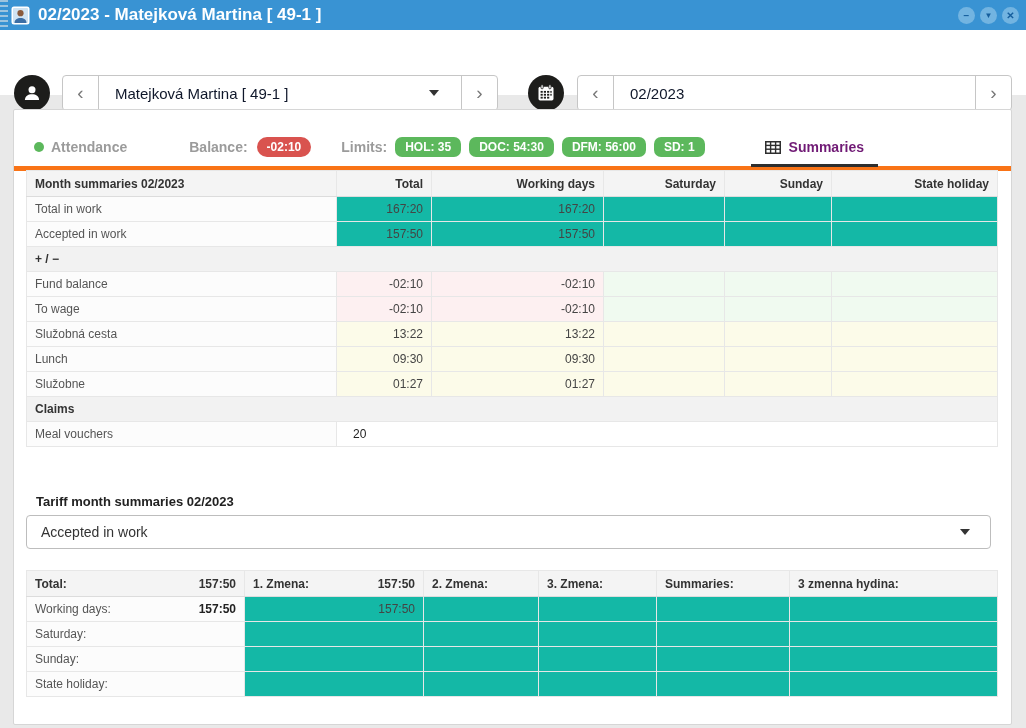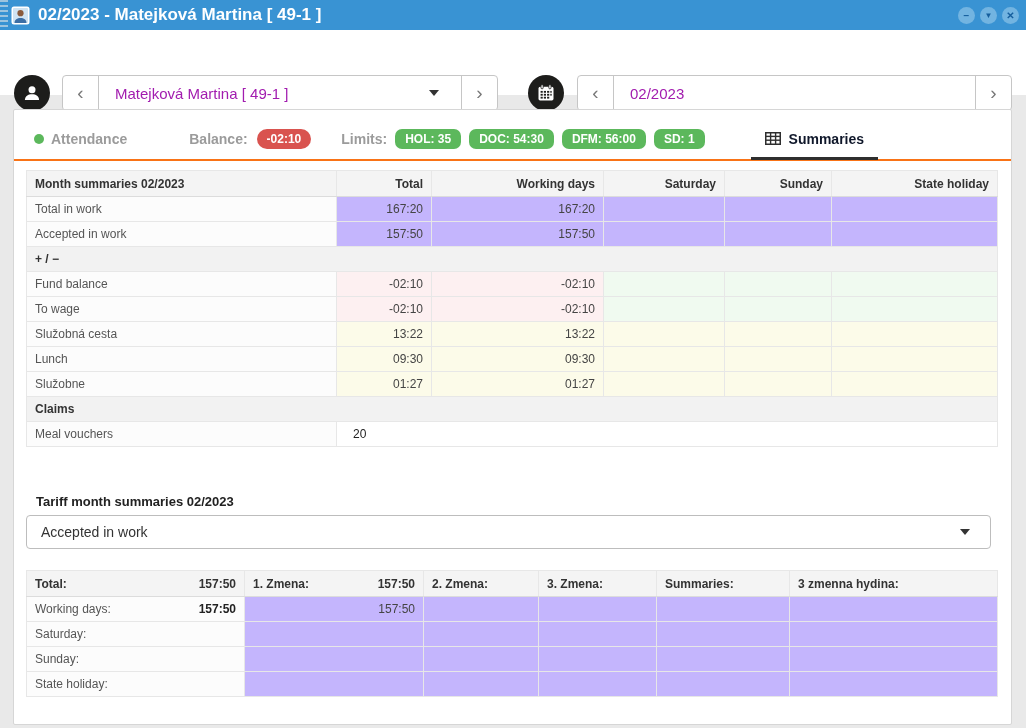--- a/index.html
+++ b/index.html
@@ -43,53 +43,53 @@
     position:absolute;top:45px;height:36px;box-sizing:border-box;
     display:flex;background:#fff;border:1px solid #c6c6c6;border-radius:4px;
   }
   .navbtn{
     width:35px;flex:0 0 35px;display:flex;align-items:center;justify-content:center;
     color:#777;font-size:19px;cursor:pointer;user-select:none;
   }
   .navmain{
     flex:1;display:flex;align-items:center;padding:0 16px;
     border-left:1px solid #c6c6c6;border-right:1px solid #c6c6c6;
-    font-size:15px;color:#a21caf;cursor:pointer;white-space:nowrap;
+    font-size:15px;color:#0f172a;cursor:pointer;white-space:nowrap;
   }
   .caret{
     width:0;height:0;border-left:5px solid transparent;border-right:5px solid transparent;
     border-top:6px solid #333;margin-left:auto;margin-right:6px;
   }
   
   .panel{
     position:absolute;left:13px;top:109px;width:999px;height:616px;
     box-sizing:border-box;background:#fff;border:1px solid #d6d6d6;border-radius:2px;
   }
   
   .statusbar{
-    position:absolute;left:0;top:8px;width:100%;height:43px;box-sizing:border-box;
-    display:flex;align-items:center;border-bottom:2px solid #f97316;
+    position:absolute;left:0;top:18px;width:100%;height:43px;box-sizing:border-box;
+    display:flex;align-items:center;border-bottom:5px solid #f97316;
     font-size:14px;font-weight:bold;color:#9b9b9b;white-space:nowrap;
   }
   .att{display:flex;align-items:center;margin-left:20px;cursor:pointer;}
   .dot{width:10px;height:10px;border-radius:50%;background:#5cb85c;margin-right:7px;}
   .lbl-muted{color:#9b9b9b;}
   .badge{
     display:inline-block;color:#fff;font-size:12px;font-weight:bold;
     padding:3px 10px;border-radius:10px;line-height:14px;
   }
   .badge.red{background:#d9534f;}
   .badge.green{background:#5cb85c;border-radius:7px;}
   .bal-lbl{margin-left:62px;}
   .bal-badge{margin-left:9px;}
   .lim-lbl{margin-left:30px;text-align:center;}
   .lim-badge{margin-left:8px;}
   .tab-summaries{
     align-self:stretch;display:flex;align-items:center;gap:8px;
-    margin-left:46px;padding:0 14px;color:#0f172a;position:relative;cursor:pointer;
+    margin-left:46px;padding:0 14px;color:#701a75;position:relative;cursor:pointer;
   }
   .tab-summaries::after{
     content:"";position:absolute;left:0;right:0;bottom:-1px;height:3px;background:#2e2e2e;
   }
   
   table.tbl{
     border-collapse:collapse;table-layout:fixed;width:971px;
     font-size:12px;color:#444;background:#fff;
   }
   .tbl td,.tbl th{
@@ -97,21 +97,21 @@
     padding:0 8px;overflow:hidden;white-space:nowrap;font-weight:normal;
   }
   .tbl thead th{
     background:#f4f4f4;font-weight:bold;color:#333;text-align:right;height:26px;
     border-bottom:1px solid #dcdcdc;
   }
   .tbl thead th.first{text-align:left;}
   .tbl td.lbl{background:#fcfcfc;color:#555;text-align:left;}
   .tbl td.val{text-align:right;color:#444;}
   .b{font-weight:bold;color:#222;}
-  .tint-blue{background:#c4b5fd;margin-left:24px;}
+  .tint-blue{background:#14b8a6;margin-left:24px;}
   .tint-pink{background:#fdf0f1;}
   .tint-green{background:#f0faf0;}
   .tint-yellow{background:#fcfbe9;}
   .tbl tr.section td{background:#f2f2f2;font-weight:bold;color:#333;}
   .m-table{position:absolute;left:12px;top:60px;}
   
   .tariff-title{
     position:absolute;left:22px;top:384px;font-size:13px;font-weight:bold;color:#222;
   }
   .select{

